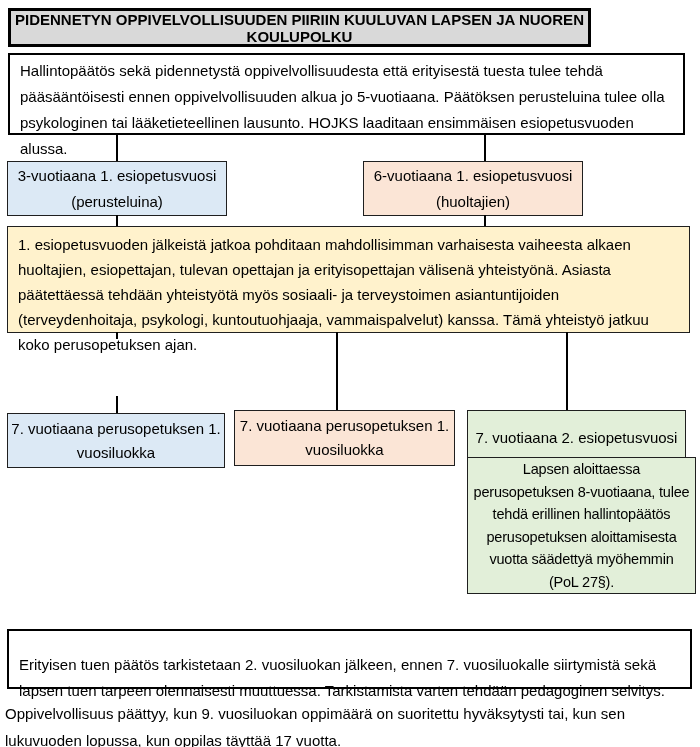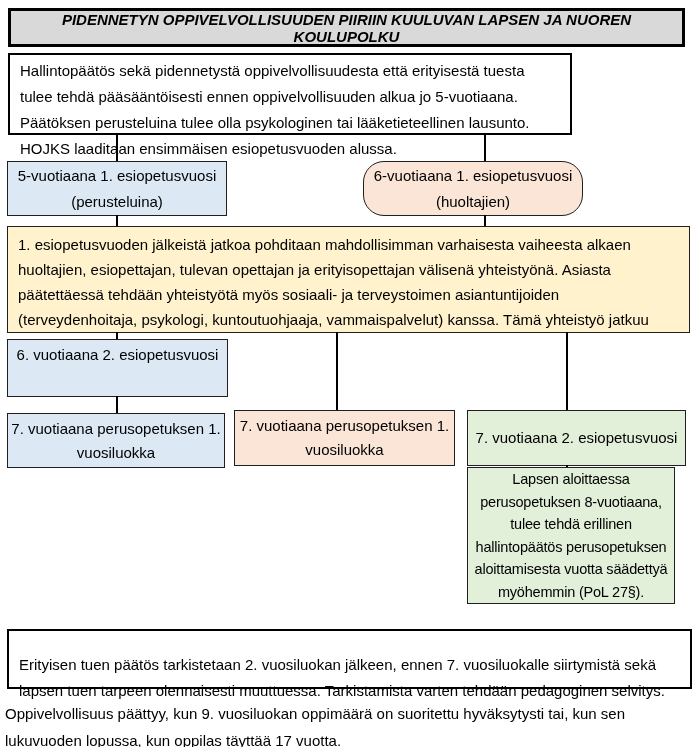--- a/index.html
+++ b/index.html
@@ -5,27 +5,27 @@
   html,body { margin:0; padding:0; background:#ffffff; }
   .canvas {
     position:relative; width:700px; height:747px; background:#ffffff;
     font-family:"Liberation Sans", sans-serif; color:#000000;
     overflow:hidden;
   }
   .box { position:absolute; box-sizing:border-box; background:#ffffff; }
   .bordered { border:1.5px solid #1f1f1f; }
 
   .title-box {
-    left:8px; top:8px; width:677px; height:39px;
+    left:8px; top:8px; width:583px; height:39px;
     border:3px solid #000000;
     display:flex; align-items:center; justify-content:center;
-    font-weight:bold; font-size:15px; text-align:center;font-style:italic;
+    font-weight:bold; font-size:15px; text-align:center;
   }
   .intro-box {
-    left:8px; top:53px; width:564px; height:82px;
+    left:8px; top:53px; width:677px; height:82px;
     border:2px solid #000000;
     padding:3px 10px; font-size:15px; line-height:26px;
   }
   .stage-box {
     display:flex; flex-direction:column; align-items:center; justify-content:center;
     text-align:center; font-size:15px; line-height:26px;
   }
   .preschool5 { left:7px; top:161px; width:220px; height:55px; }
   .preschool6 { left:363px; top:161px; width:220px; height:55px; }
   .coop-box {
@@ -37,21 +37,21 @@
     padding-top:6px; text-align:center; font-size:15px;
   }
   .row4 {
     display:flex; align-items:center; justify-content:center;
     text-align:center; font-size:15px; line-height:24px; padding:0 2px;
   }
   .basic-left  { left:7px;   top:413px; width:218px; height:55px; }
   .basic-mid   { left:234px; top:410px; width:221px; height:56px; }
   .second7     { left:467px; top:410px; width:219px; height:56px; }
   .late-start {
-    left:467px; top:467px; width:208px; height:137px;
+    left:467px; top:457px; width:229px; height:137px;
     display:flex; align-items:center; justify-content:center;
     text-align:center; font-size:14.5px; line-height:22.5px;
     padding:4px 5px; letter-spacing:-0.2px; overflow:hidden;
   }
   .review-box {
     left:7px; top:629px; width:685px; height:60px;
     border:2px solid #000000;
     padding:21px 10px; font-size:15px; line-height:26px;
   }
   .footer-text {
@@ -79,43 +79,40 @@
   </div>
 
   <div class="box intro-box" style="background-color: rgb(255, 255, 255);">
     <span>Hallintopäätös sekä pidennetystä oppivelvollisuudesta että erityisestä tuesta tulee tehdä pääsääntöisesti ennen oppivelvollisuuden alkua jo 5-vuotiaana. Päätöksen perusteluina tulee olla psykologinen tai lääketieteellinen lausunto. HOJKS laaditaan ensimmäisen esiopetusvuoden alussa.</span>
   </div>
 
   <div class="vline c1"></div>
   <div class="vline c2"></div>
 
   <div class="box bordered stage-box preschool5" style="background-color: rgb(220, 233, 245);">
-    <span>5-vuotiaana 1. esiopetusvuosi</span>
+    <span>3-vuotiaana 1. esiopetusvuosi</span>
     <span>(perusteluina)</span>
   </div>
 
-  <div class="box bordered stage-box preschool6" style="background-color: rgb(251, 229, 214); border-radius: 21px;">
+  <div class="box bordered stage-box preschool6" style="background-color: rgb(251, 229, 214);">
     <span>6-vuotiaana 1. esiopetusvuosi</span>
     <span>(huoltajien)</span>
   </div>
 
   <div class="vline c3"></div>
   <div class="vline c4"></div>
 
   <div class="box bordered coop-box" style="background-color: rgb(255, 242, 204);">
     <span>1. esiopetusvuoden jälkeistä jatkoa pohditaan mahdollisimman varhaisesta vaiheesta alkaen huoltajien, esiopettajan, tulevan opettajan ja erityisopettajan välisenä yhteistyönä. Asiasta päätettäessä tehdään yhteistyötä myös sosiaali- ja terveystoimen asiantuntijoiden (terveydenhoitaja, psykologi, kuntoutuohjaaja, vammaispalvelut) kanssa. Tämä yhteistyö jatkuu koko perusopetuksen ajan.</span>
   </div>
 
   <div class="vline c5"></div>
   <div class="vline c6"></div>
   <div class="vline c7"></div>
 
-  <div class="box bordered second-preschool" style="background-color: rgb(220, 233, 245);">
-    <span>6. vuotiaana 2. esiopetusvuosi</span>
-  </div>
 
   <div class="vline c8"></div>
 
   <div class="box bordered row4 basic-left" style="background-color: rgb(220, 233, 245);">
     <span>7. vuotiaana perusopetuksen 1. vuosiluokka</span>
   </div>
 
   <div class="box bordered row4 basic-mid" style="background-color: rgb(251, 229, 214);">
     <span>7. vuotiaana perusopetuksen 1. vuosiluokka</span>
   </div>

